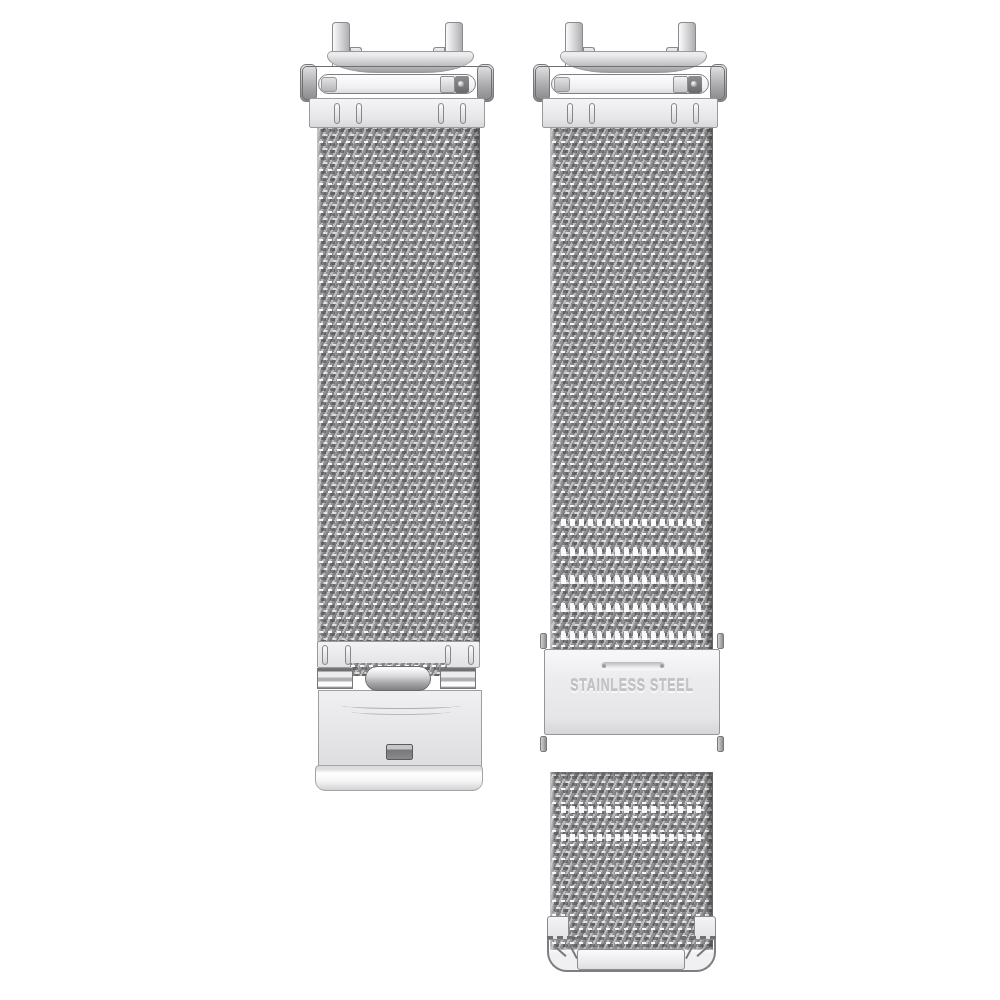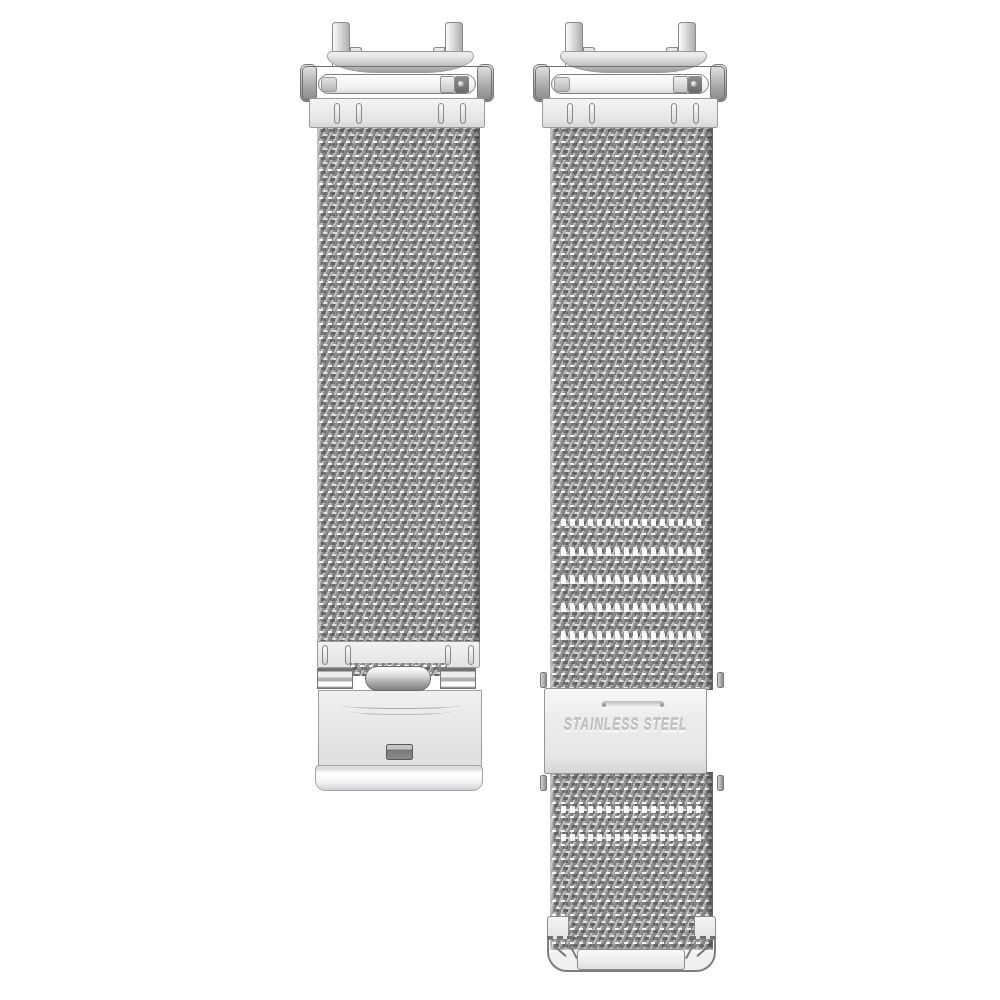--- a/index.html
+++ b/index.html
@@ -79,22 +79,22 @@
         background:linear-gradient(180deg,#f0f0f2,#e6e6e8 55%,#dedee0);}
   .arc{border-bottom:1px solid #aeaeb0;border-radius:0 0 50% 50%;height:7px;background:transparent;}
   .arc1{left:22px;top:11px;width:120px;}
   .arc2{left:32px;top:17px;width:100px;border-bottom-color:#b8b8ba;}
   .fbutton{left:67px;top:53px;width:27px;height:16px;border:1px solid #5a5a5c;border-radius:2px;
         background:linear-gradient(180deg,#c6c6c8 0 4px,#78787a 5px,#8a8a8c);}
   .bbar{left:-2px;top:124px;width:168px;height:26px;border:1px solid #a4a4a6;border-radius:4px 4px 10px 10px;
         background:linear-gradient(180deg,#dcdcde 0 3px,#ffffff 30%,#f4f4f6 65%,#d2d2d4);}
 
   
-  .sclasp{left:544px;top:688px;width:163px;height:86px;border:1px solid #96969a;border-radius:2px;z-index:3;
-        background:linear-gradient(180deg,#f6f6f8 6%,#ececee 35%,#e6e6e8 80%,#d6d6d8);font-style:italic;}
+  .sclasp{left:544px;top:649px;width:176px;height:86px;border:1px solid #96969a;border-radius:2px;z-index:3;
+        background:linear-gradient(180deg,#f6f6f8 6%,#ececee 35%,#e6e6e8 80%,#d6d6d8);}
   .tab{width:7px;height:16px;border:1px solid #7a7a7c;border-radius:2px;
         background:linear-gradient(90deg,#d2d2d4,#8e8e90);}
   .tTL{left:-5px;top:-17px;} .tTR{left:172px;top:-17px;} .tBL{left:-5px;top:86px;} .tBR{left:172px;top:86px;}
   .pillslot{left:56px;top:12px;width:64px;height:9px;border:1px solid #94949
 
 6;border-radius:5px;
         background:linear-gradient(180deg,#b8b8ba,#f4f4f6 70%);}
   .pillslot::before,.pillslot::after{content:"";position:absolute;top:1.5px;width:4px;height:4px;border-radius:50%;
         background:#9a9a9c;}
   .pillslot::before{left:1px;} .pillslot::after{right:1px;}

